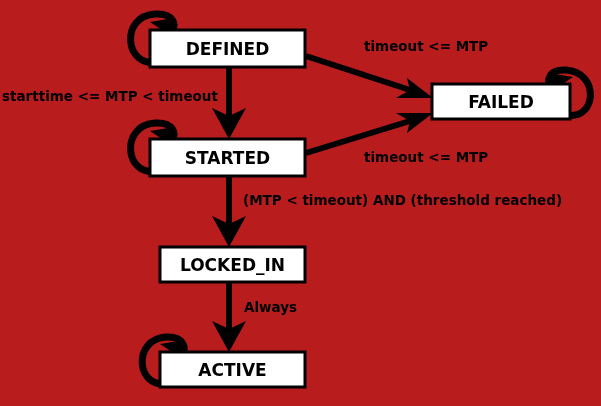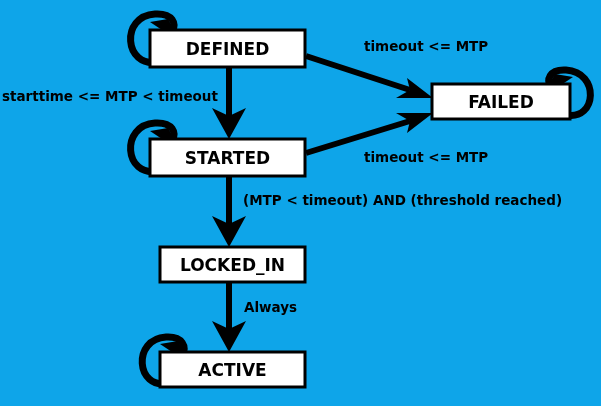--- a/index.html
+++ b/index.html
@@ -10,21 +10,21 @@
   body {
     width: 601px;
     height: 406px;
     overflow: hidden;
     font-family: "DejaVu Sans", sans-serif;
   }
   #diagram-root {
     position: relative;
     width: 601px;
     height: 406px;
-    background: #0ea5e9;
+    background: #b91c1c;
   }
   svg#state-diagram {
     display: block;
     width: 601px;
     height: 406px;
   }
   .state-box-rect {
     fill: #ffffff;
     stroke: #000000;
     stroke-width: 3;

